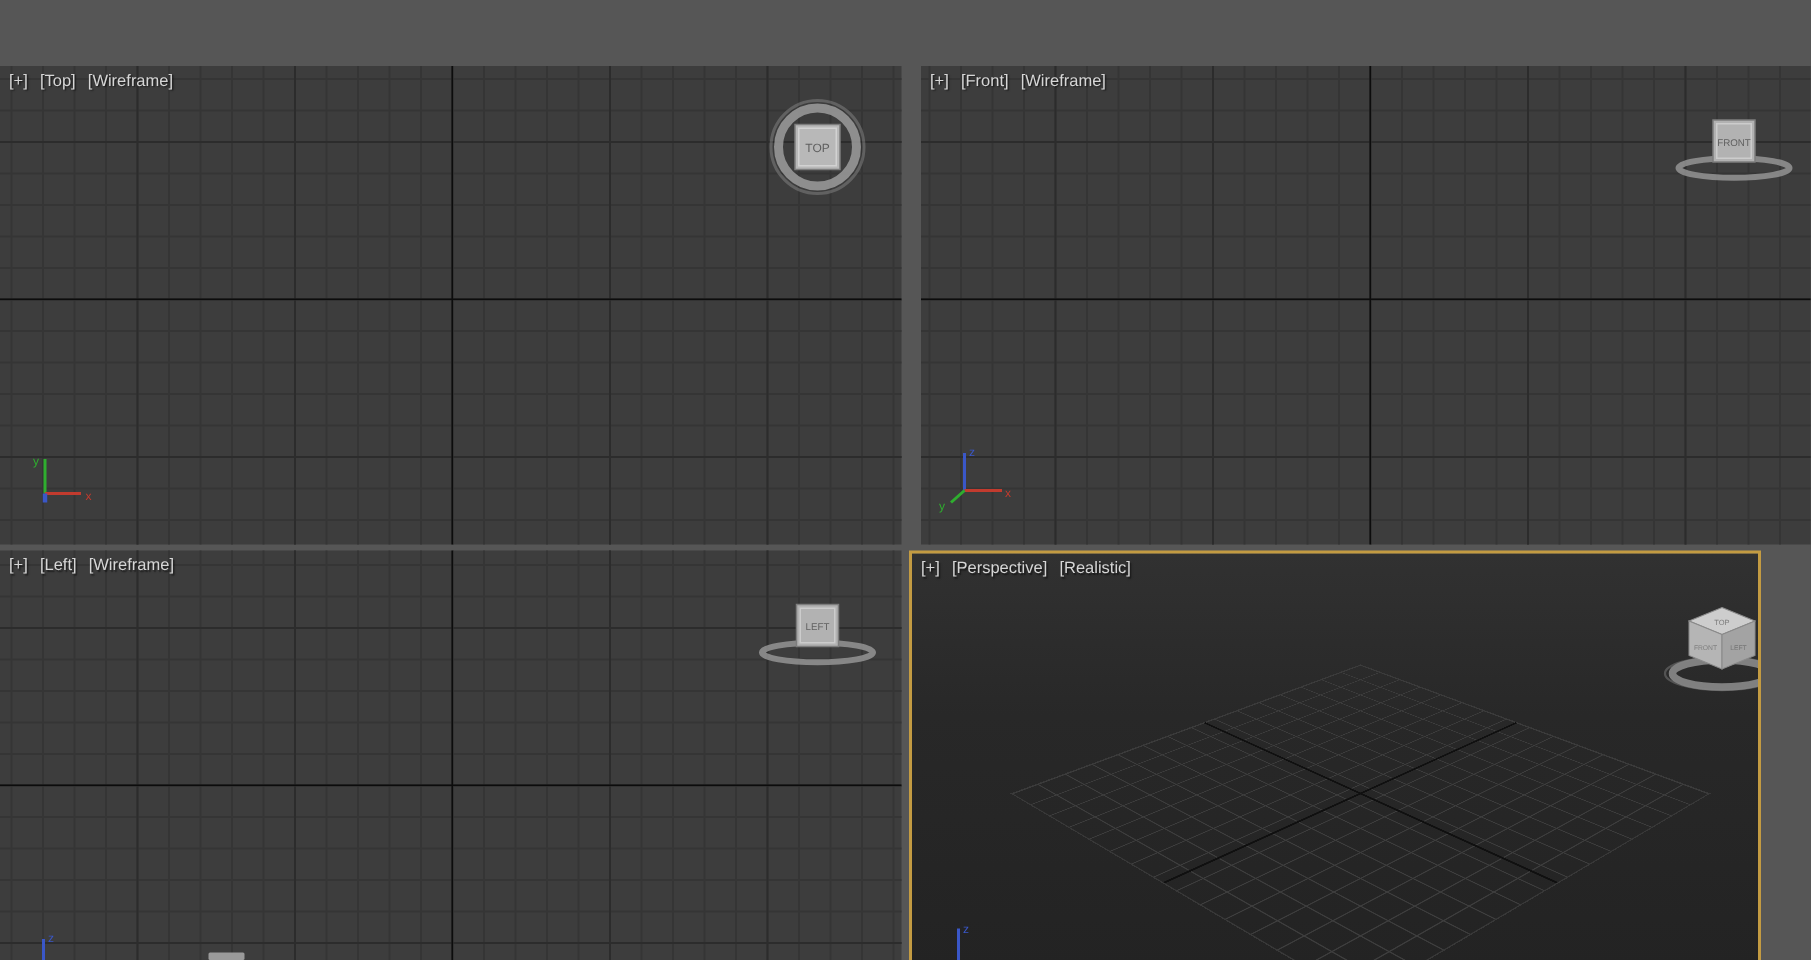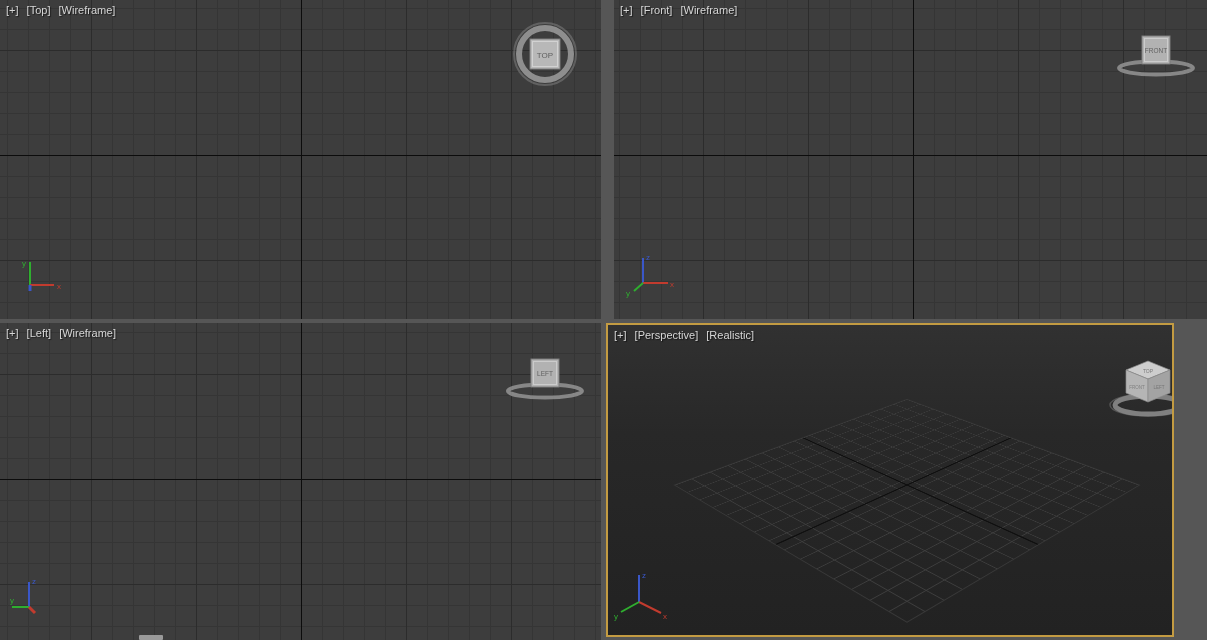--- a/index.html
+++ b/index.html
@@ -10,21 +10,21 @@
     --ortho-bg:#3d3d3d;
     --grid-minor:#353535;
     --grid-major:#2c2c2c;
     --grid-axis:#0c0c0c;
   }
   *{margin:0;padding:0;box-sizing:border-box;}
   html,body{width:1207px;height:640px;background:#565656;overflow:hidden;
     font-family:"Liberation Sans", sans-serif;}
   .stage{position:relative;width:1207px;height:640px;background:#565656;}
 
-  .viewport{position:absolute;overflow:hidden;background:var(--ortho-bg);}
+  .viewport{position:absolute;overflow:hidden;background:var(--ortho-bg);margin-top:44px;}
   .viewport.ortho{
     background-color:var(--ortho-bg);
     background-image:
       linear-gradient(to right, var(--grid-major) 1px, transparent 1px),
       linear-gradient(to bottom, var(--grid-major) 1px, transparent 1px),
       linear-gradient(to right, var(--grid-minor) 1px, transparent 1px),
       linear-gradient(to bottom, var(--grid-minor) 1px, transparent 1px);
     background-size:105px 105px,105px 105px,21px 21px,21px 21px;
   }
   #vp-top{left:0;top:0;width:601px;height:319px;background-position:301px 155px;}

